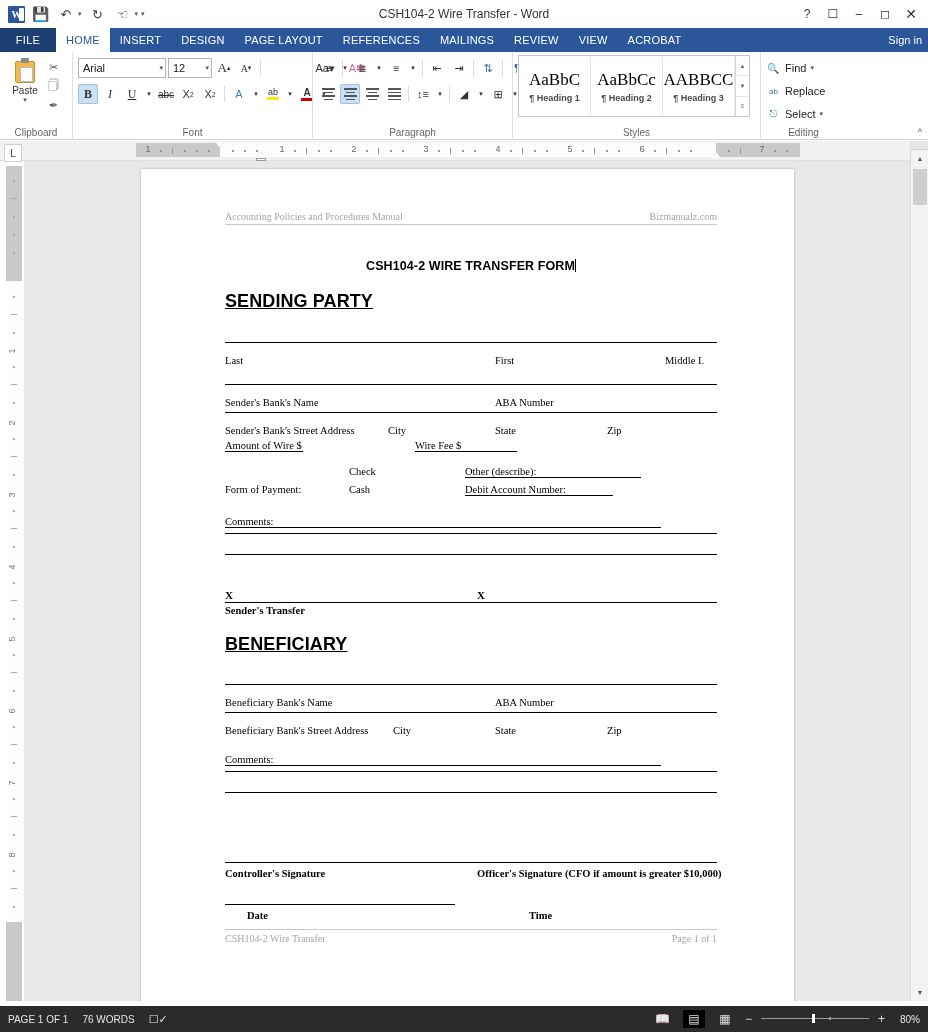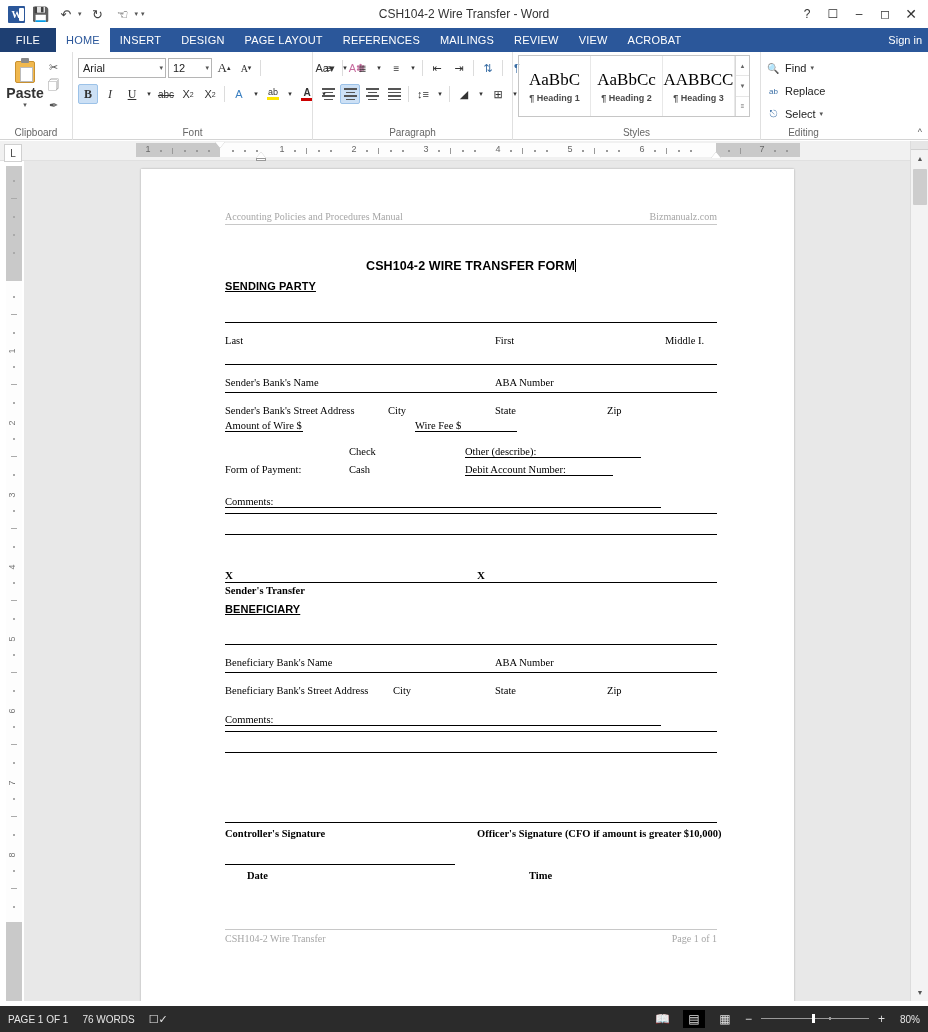--- a/index.html
+++ b/index.html
@@ -96,21 +96,21 @@
     background: #f0b84e; border: 1px solid #c8902f; border-radius: 2px;
   }
   .clipboard-glyph .clipt {
     position: absolute; left: 9px; top: 0px; width: 8px; height: 5px;
     background: #8a8a8a; border-radius: 1px;
   }
   .clipboard-glyph .sheet {
     position: absolute; left: 8px; top: 9px; width: 13px; height: 15px;
     background: #fff; border: 1px solid #bbb;
   }
-  .paste-label { font-size: 14px; color: #333; margin-top: 1px; font-weight: bold; }
+  .paste-label { font-size: 10px; color: #333; margin-top: 1px; }
   .caret-dn { font-size: 7px; color: #555; }
   .clip-side { display: flex; flex-direction: column; gap: 4px; padding-top: 2px; }
   .mini-ic { width: 17px; height: 15px; display: flex; align-items: center; justify-content: center; font-size: 11px; color: #555; }
 
   
   .g-font { width: 240px; }
   .row { display: flex; align-items: center; gap: 2px; height: 26px; }
   .combo {
     height: 20px; border: 1px solid #b5b5b5; background: #fff;
     display: flex; align-items: center; padding: 0 2px 0 4px; font-size: 11px; color: #222;
@@ -214,22 +214,22 @@
     display: flex; justify-content: space-between; align-items: baseline;
     font-family: "Liberation Serif", serif; font-size: 10px; color: #a6a6a6;
     border-bottom: 1px solid #c8c8c8; padding-bottom: 2px;
   }
   .doc-title {
     text-align: center; font-weight: bold; font-size: 12.5px; color: #000;
     margin-top: 34px; letter-spacing: .1px;
   }
   .caret { display: inline-block; width: 1px; height: 13px; background: #000; vertical-align: -2px; }
   .sec-head {
-    font-weight: bold; font-size: 11px; color: #000; text-decoration: underline;
-    margin-top: 7px; letter-spacing: .1px;
+    font-weight: bold; font-size: 18px; color: #000; text-decoration: underline;
+    margin-top: 18px; letter-spacing: .1px;
   }
 
   .serif { font-family: "Liberation Serif", serif; color: #000; }
   .fline { position: relative; height: 28px; }
   .fline .topline { position: absolute; left: 0; right: 0; top: 0; border-top: 1px solid #000; }
   .fline .lbl { position: absolute; top: 13px; font-size: 10.5px; white-space: nowrap; }
 
   .plainrow { position: relative; height: 18px; font-size: 10.5px; }
   .plainrow span { position: absolute; top: 0; white-space: nowrap; }
   .ulfill { border-bottom: 1px solid #000; display: inline-block; }

